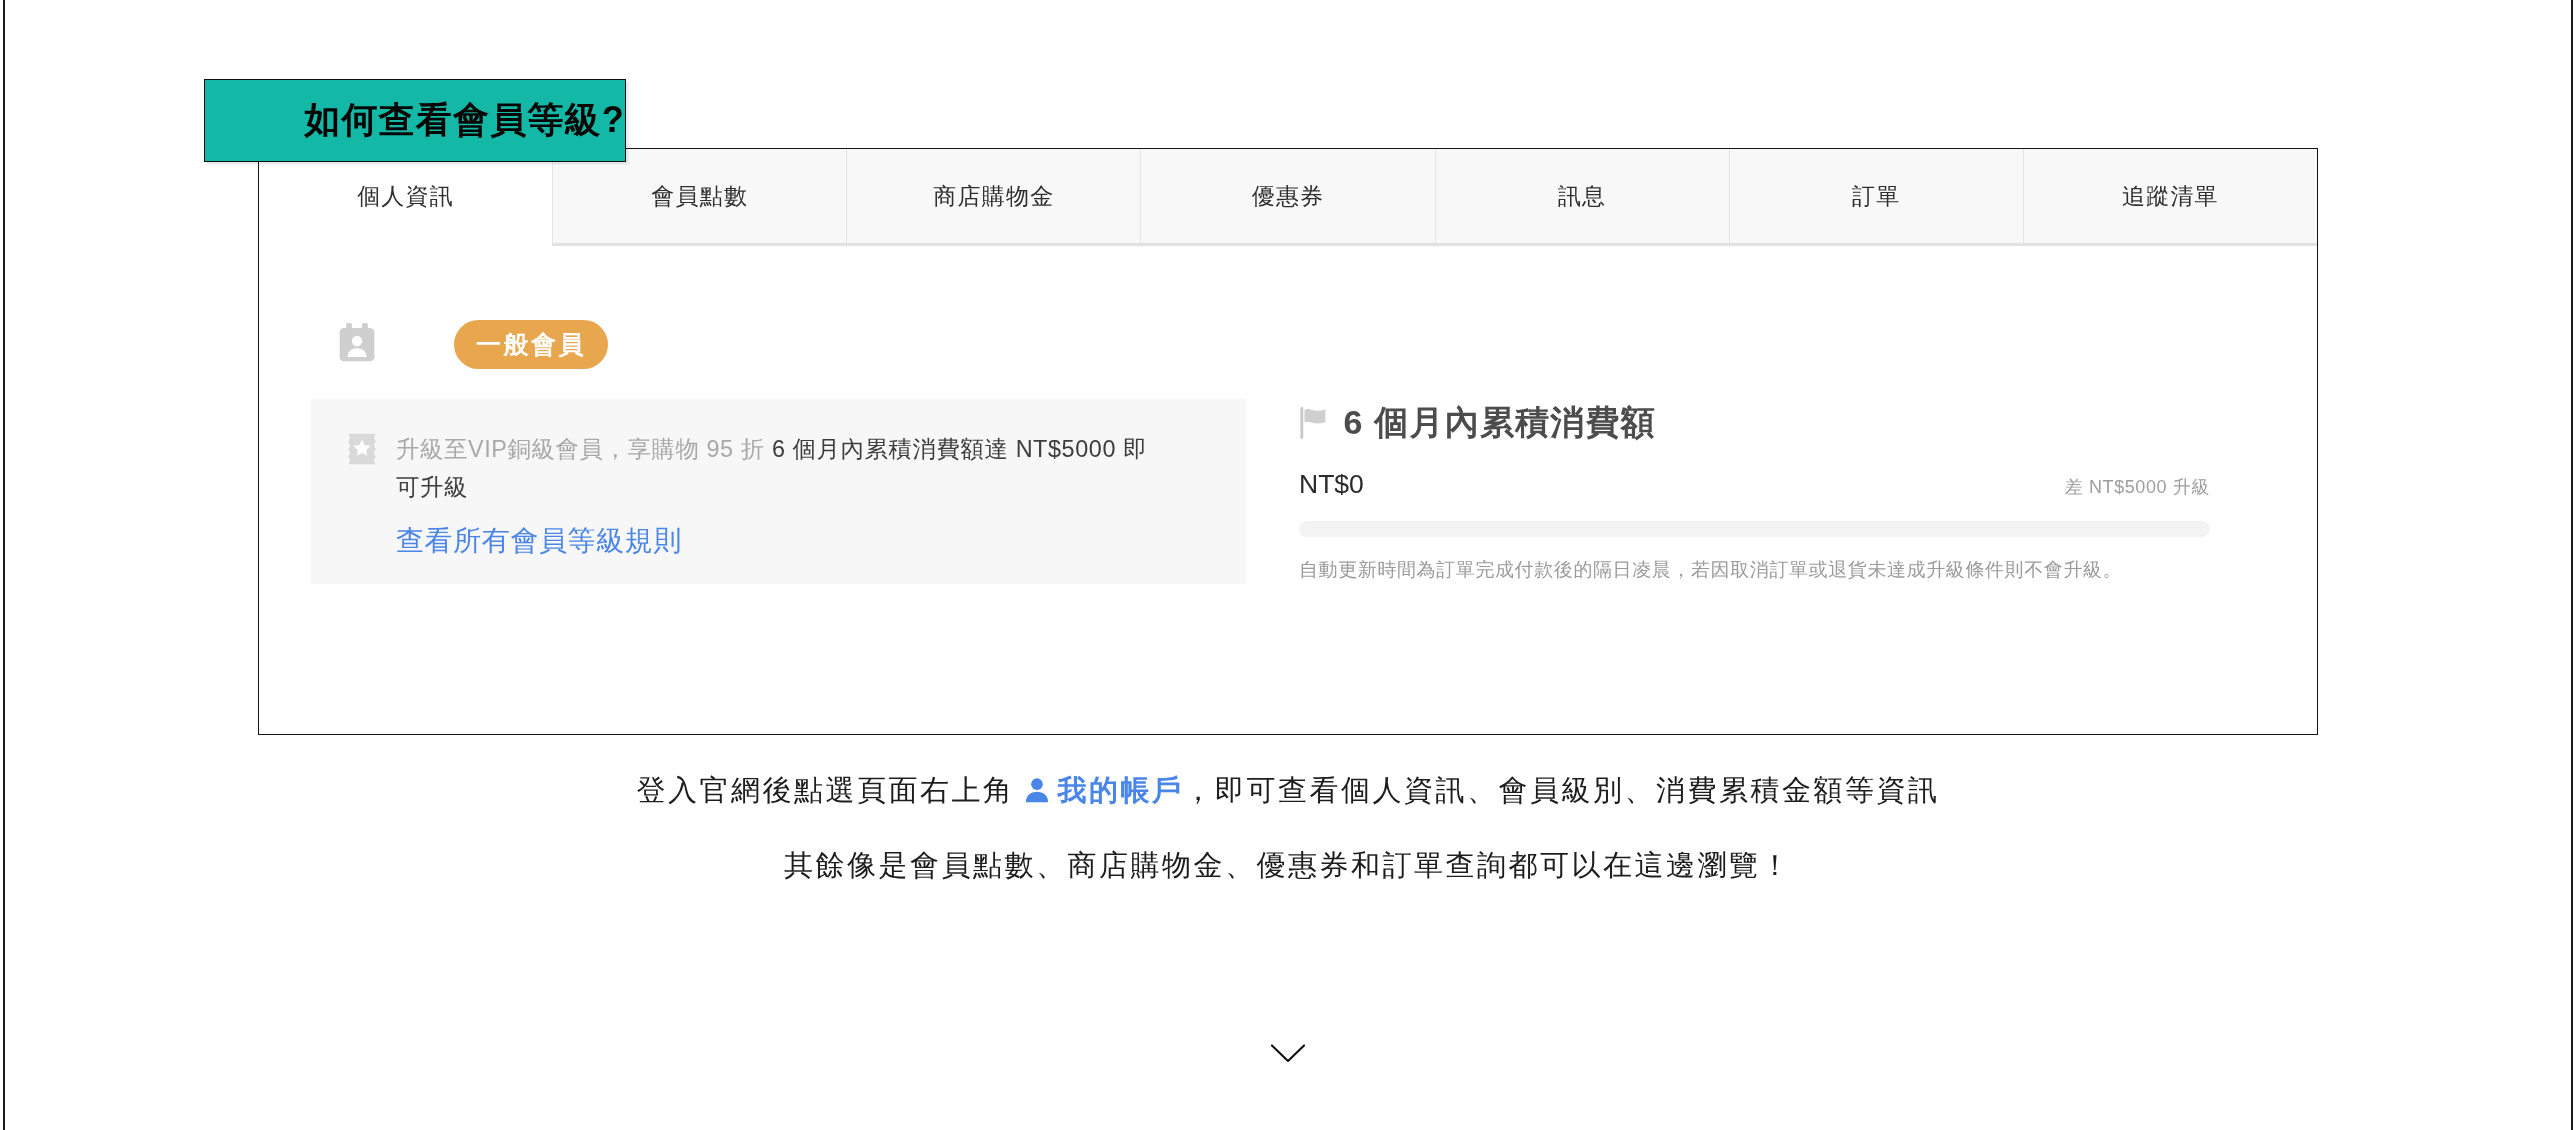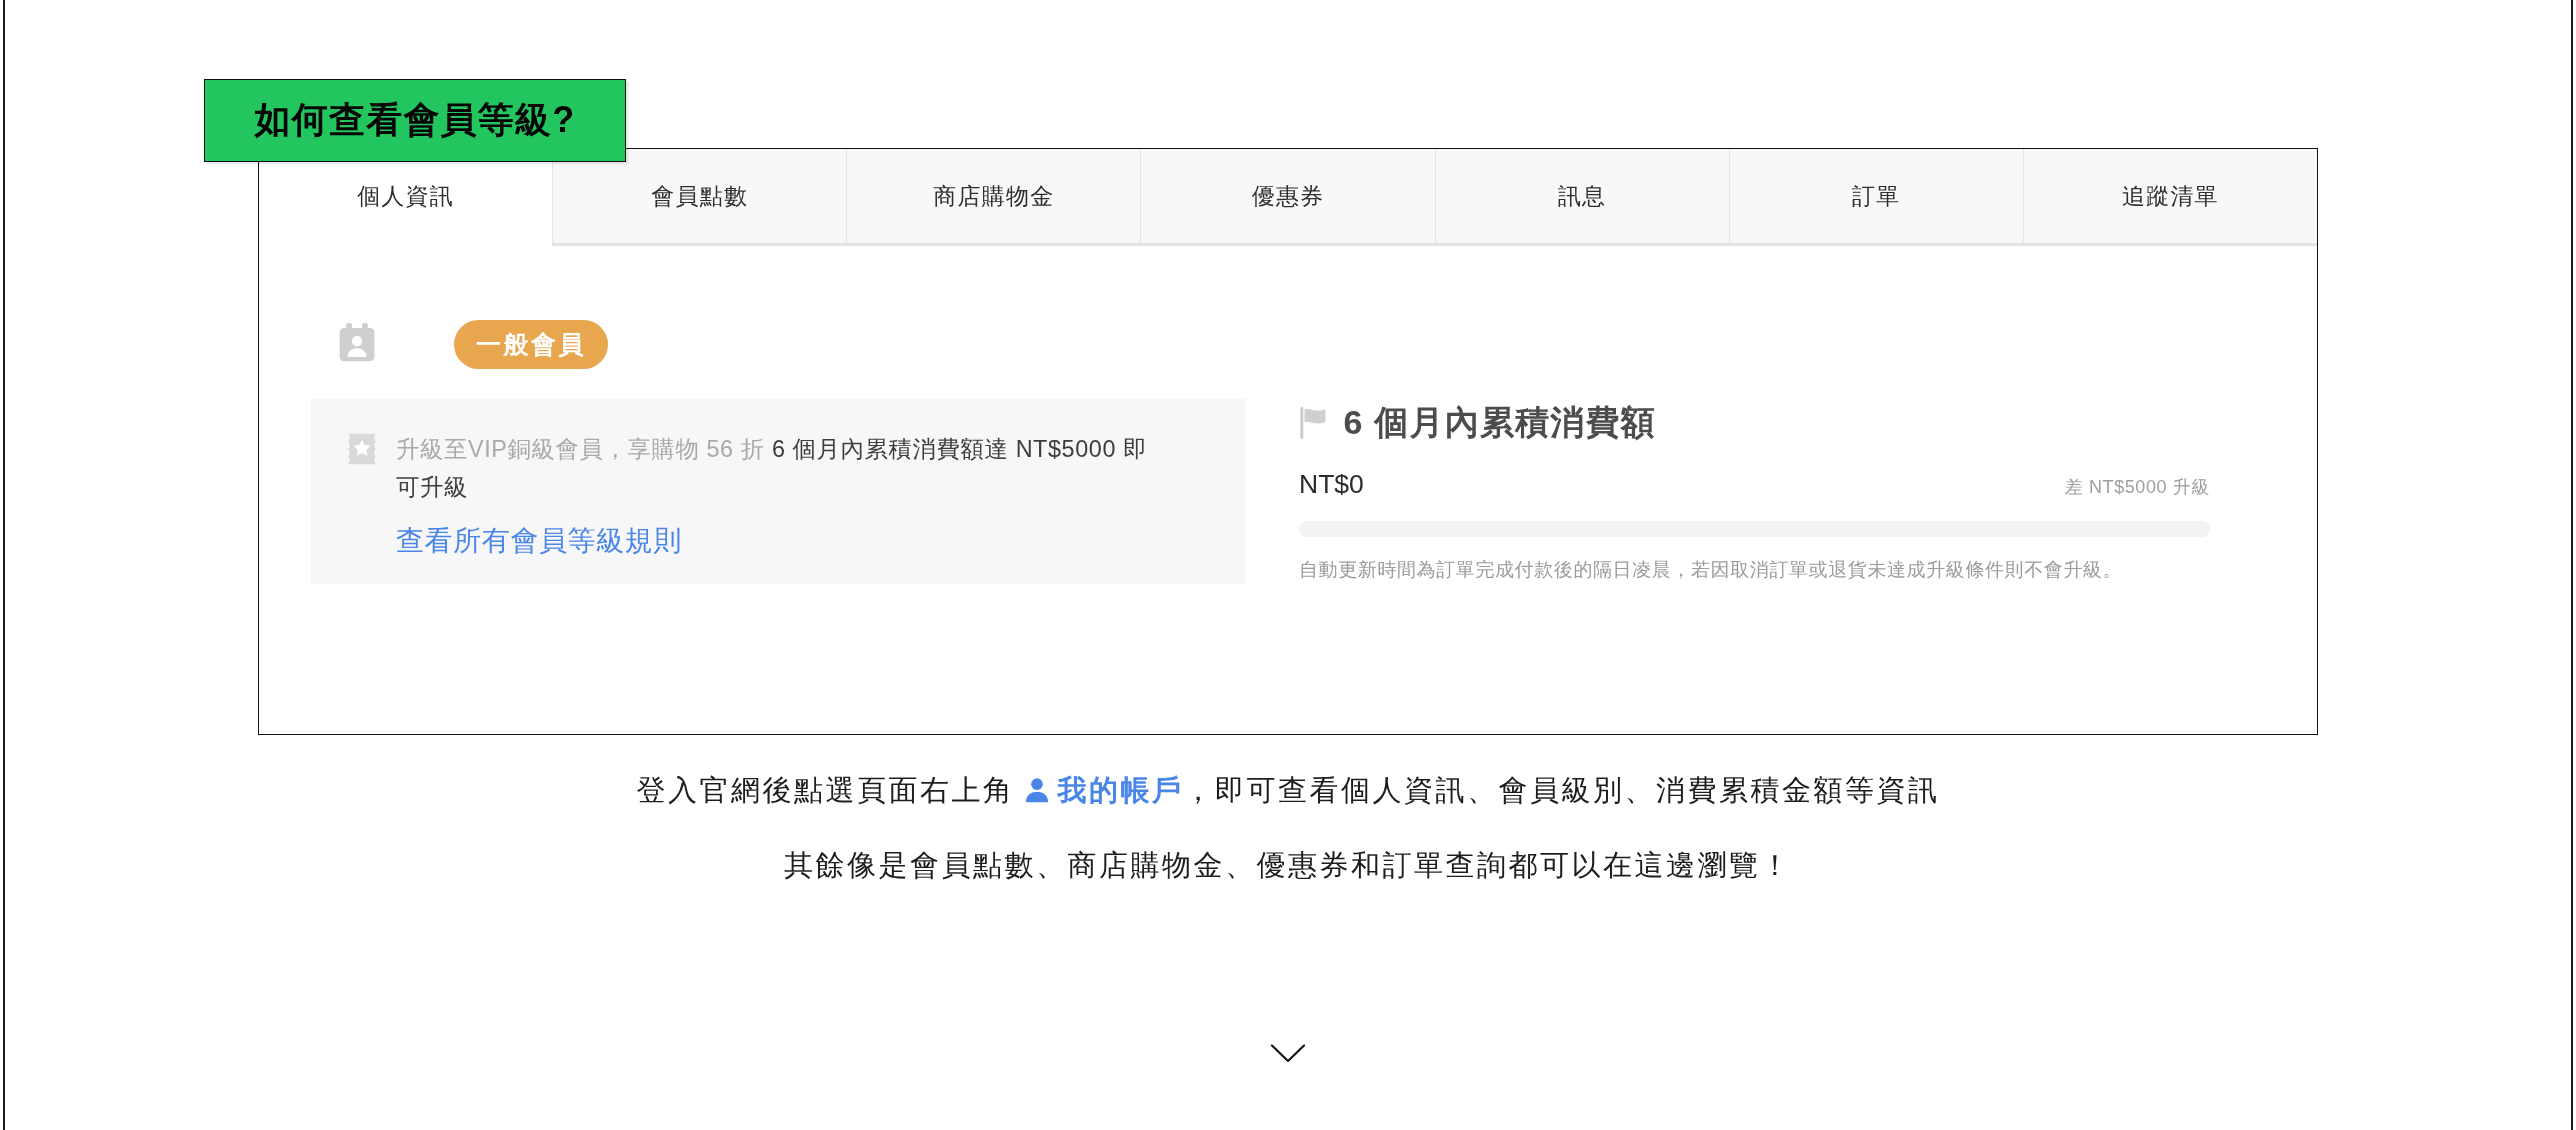--- a/index.html
+++ b/index.html
@@ -7,22 +7,22 @@
     position:relative;width:2576px;height:1130px;background:#ffffff;
     font-family:"Liberation Sans","DejaVu Sans",sans-serif;overflow:hidden;
   }
   .edge{position:absolute;top:0;bottom:0;width:1.8px;background:#1b1b1b;}
   .edge.left{left:3.1px;}
   .edge.right{left:2571px;}
 
   
   .title-box{
     position:absolute;left:204px;top:79px;width:420px;height:81px;
-    background:#22c55e;border:1.8px solid #0e0e0e;z-index:5;
-    display:flex;align-items:center;justify-content:center;
+    background:#14b8a6;border:1.8px solid #0e0e0e;z-index:5;
+    display:flex;align-items:center;justify-content:flex-end;
     box-shadow:2.5px 2.5px 0 rgba(0,0,0,0.08);
   }
   .title-box span{font-size:36px;font-weight:bold;color:#050505;letter-spacing:1.2px;}
 
   
   .panel{
     position:absolute;left:258px;top:148px;width:2060px;height:587px;
     background:#fff;border:1.8px solid #141414;box-sizing:border-box;
   }
   .tabs{display:flex;height:97px;}
@@ -128,21 +128,21 @@
       <div class="badge">
         <span>一般會員</span>
       </div>
 
       <div class="upgrade-box">
         <div class="upgrade-row">
           <svg class="medal-icon" viewBox="0 0 26 22" xmlns="http://www.w3.org/2000/svg">
             <path d="M3 0 h20 c-1.6 1.8 -1.6 3.8 0 5.5 c-1.6 1.8 -1.6 3.7 0 5.5 c-1.6 1.8 -1.6 3.7 0 5.5 c-1.6 1.7 -1.6 3.7 0 5.5 h-20 c1.6 -1.8 1.6 -3.8 0 -5.5 c1.6 -1.8 1.6 -3.7 0 -5.5 c1.6 -1.8 1.6 -3.7 0 -5.5 c1.6 -1.7 1.6 -3.7 0 -5.5 Z" fill="#d9d9d9"></path>
             <path d="M13 4.2 l1.9 3.9 4.3 .6 -3.1 3 .7 4.2 -3.8 -2 -3.8 2 .7 -4.2 -3.1 -3 4.3 -.6 Z" fill="#ffffff"></path>
           </svg>
-          <p class="upgrade-text"><span class="light">升級至VIP銅級會員，享購物 56 折 </span><span class="dark">6 個月內累積消費額達 NT$5000 即可升級</span></p>
+          <p class="upgrade-text"><span class="light">升級至VIP銅級會員，享購物 95 折 </span><span class="dark">6 個月內累積消費額達 NT$5000 即可升級</span></p>
         </div>
         <a class="rules-link">查看所有會員等級規則</a>
       </div>
 
       <div class="spend-col">
         <div class="spend-head">
           <svg class="flag-icon" viewBox="0 0 24 25" xmlns="http://www.w3.org/2000/svg">
             <rect x="1" y="0" width="2.2" height="25" rx="1.1" fill="#c9c9c9"></rect>
             <path d="M4.2 2.2 C8 -0.4 11.5 5.2 20.5 1.8 L20.5 11.8 C11.5 15.2 8 9.6 4.2 12.2 Z" fill="#cfcfcf"></path>
           </svg>

